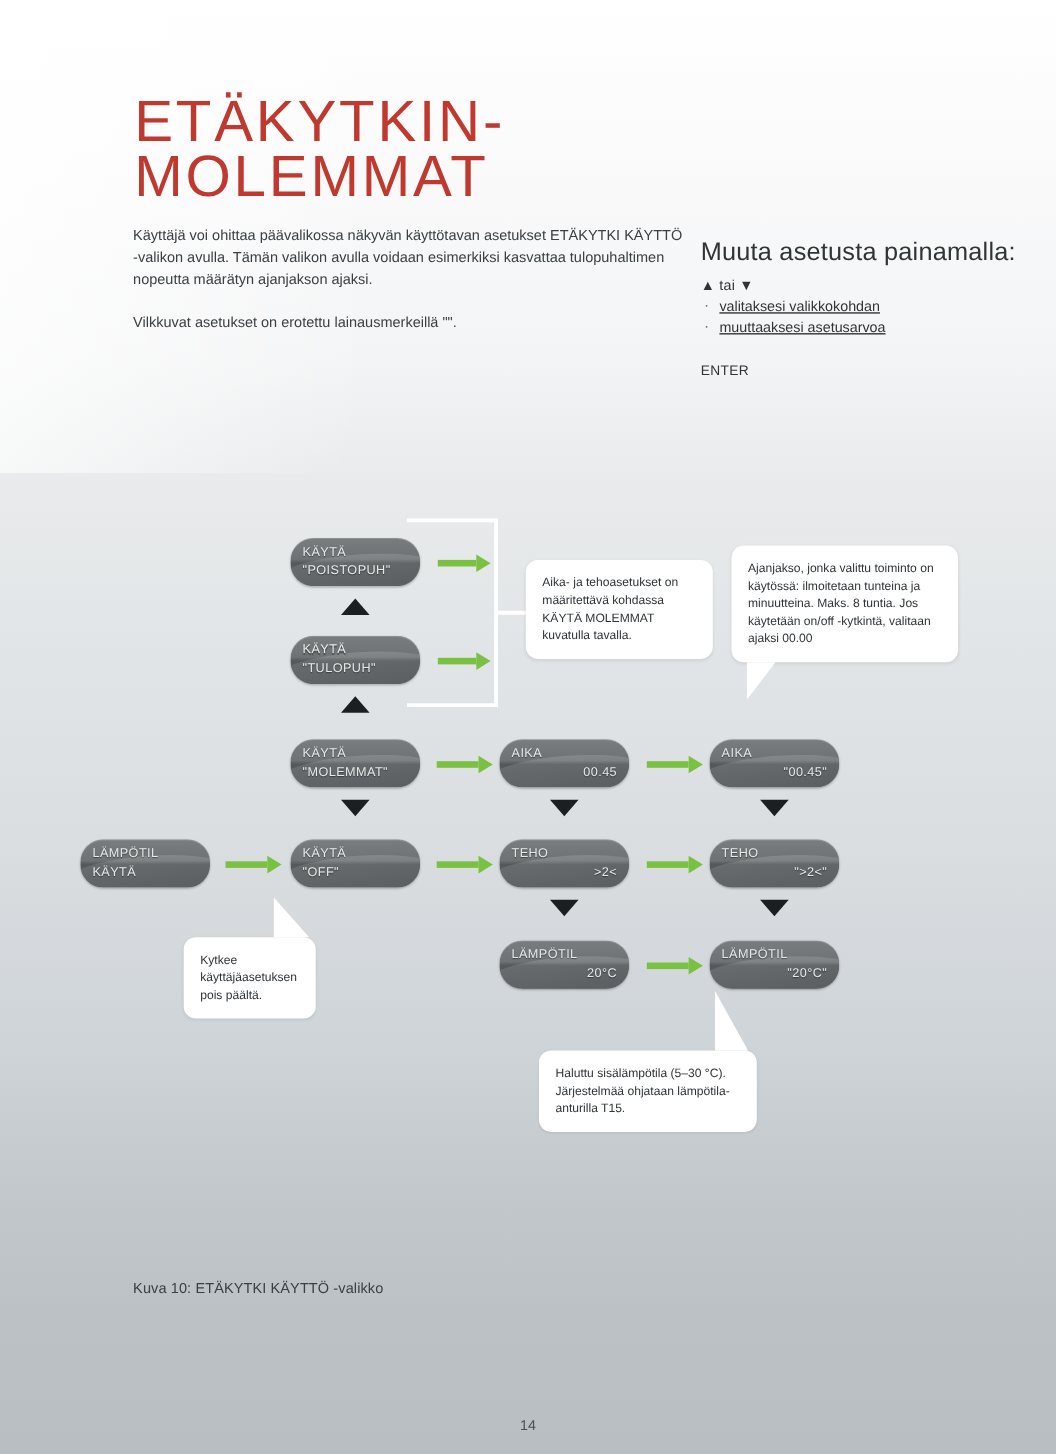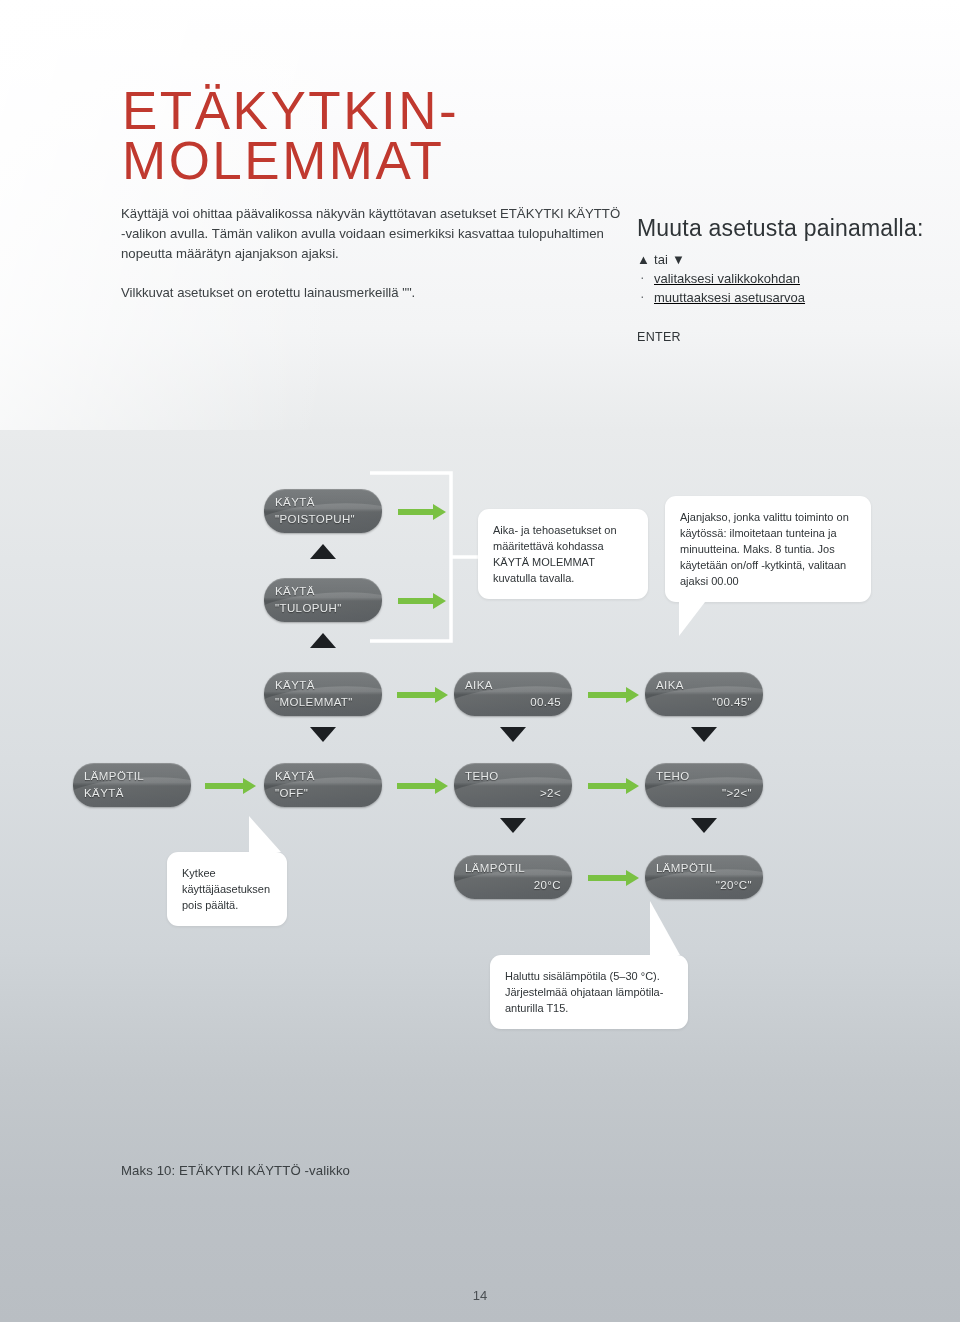--- a/index.html
+++ b/index.html
@@ -283,14 +283,14 @@
   </div>
 
   <div class="callout" style="left:490px; top:955px; width:198px;">
     <span>Haluttu sisälämpötila (5–30 °C). Järjestelmää ohjataan lämpötila-anturilla T15.</span>
     <div class="tail" style="right:8px; bottom:100%; border-left:0 solid transparent; border-right:30px solid transparent; border-bottom:54px solid #ffffff;"></div>
   </div>
 
 
 </div>
 
-<div class="caption">Maks 10: ETÄKYTKI KÄYTTÖ -valikko</div>
+<div class="caption">Kuva 10: ETÄKYTKI KÄYTTÖ -valikko</div>
 <div class="pagenum">14</div>
 
 </body></html>

